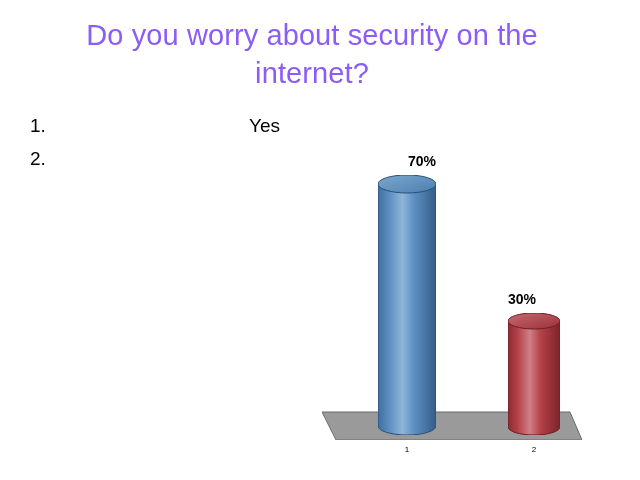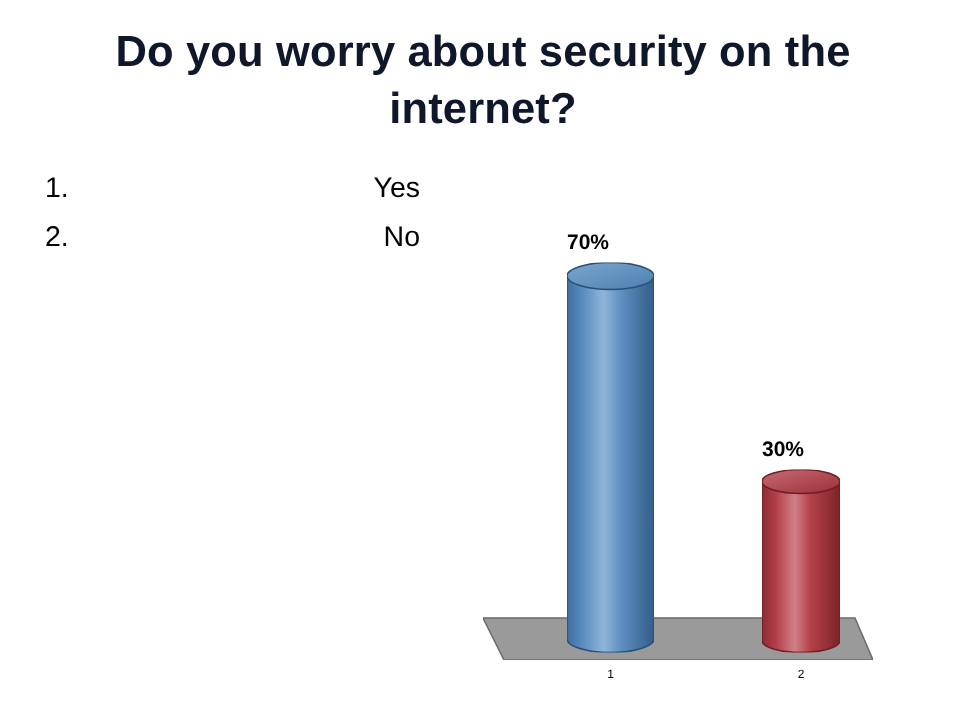--- a/index.html
+++ b/index.html
@@ -19,28 +19,28 @@
     position: absolute;
     left: 0; top: 0;
     width: 640px;
     height: 480px;
     background: #ffffff;
   }
 
   
   #title {
     position: absolute;
-    left: 42px;
+    left: 32px;
     top: 16px;
     width: 560px;
     text-align: center;
     font-size: 29px;
     line-height: 38px;
-    color: #0f172a;
-    font-weight: bold;
+    color: #8b5cf6;
+    font-weight: normal;
     letter-spacing: 0.1px;
   }
 
   
   #answers {
     position: absolute;
     left: 30px;
     top: 115px;
     width: 250px;
   }
@@ -79,21 +79,21 @@
   }
 
   .bar {
     position: absolute;
     bottom: 0;
   }
 
   .bar-value {
     position: absolute;
     width: 100%;
-    text-align: left;
+    text-align: right;
     font-size: 14px;
     font-weight: bold;
     color: #000000;
     top: -22px;
   }
 
   .cat-label {
     position: absolute;
     font-size: 8px;
     color: #000000;
@@ -110,21 +110,20 @@
 
   <div id="title">Do you worry about security on the internet?</div>
 
   <div id="answers">
     <div class="answer-row">
       <span class="answer-num">1.</span>
       <span class="answer-label">Yes</span>
     </div>
     <div class="answer-row">
       <span class="answer-num">2.</span>
-      <span class="answer-label">No</span>
     </div>
   </div>
 
   <div id="chart">
 
     <div id="floor">
       <svg width="260" height="38" viewBox="0 0 260 38">
         <polygon points="14,38 0,10 248,10 260,38" fill="#9a9a9a" stroke="#6b6b6b" stroke-width="1"></polygon>
       </svg>
     </div>

